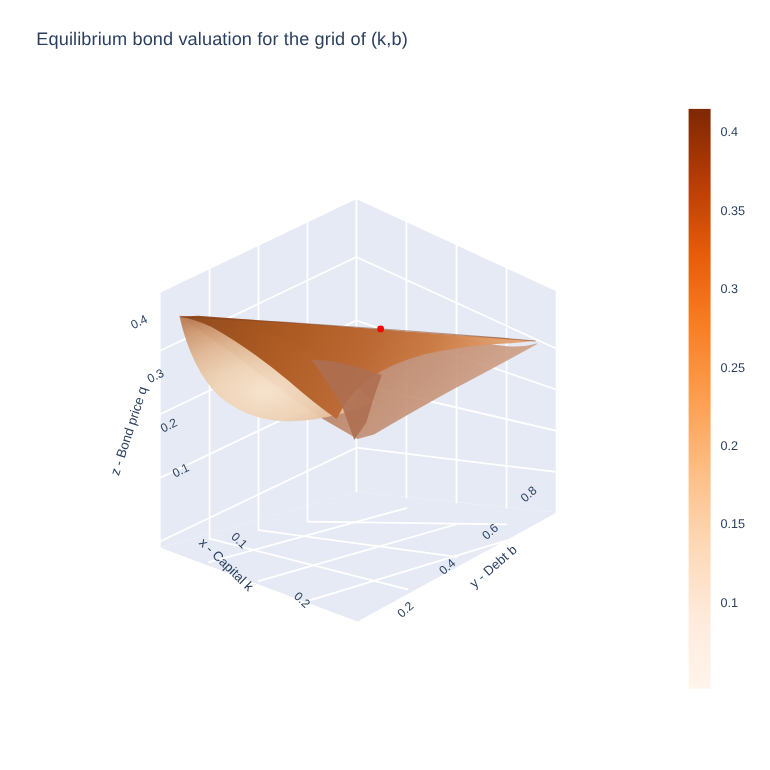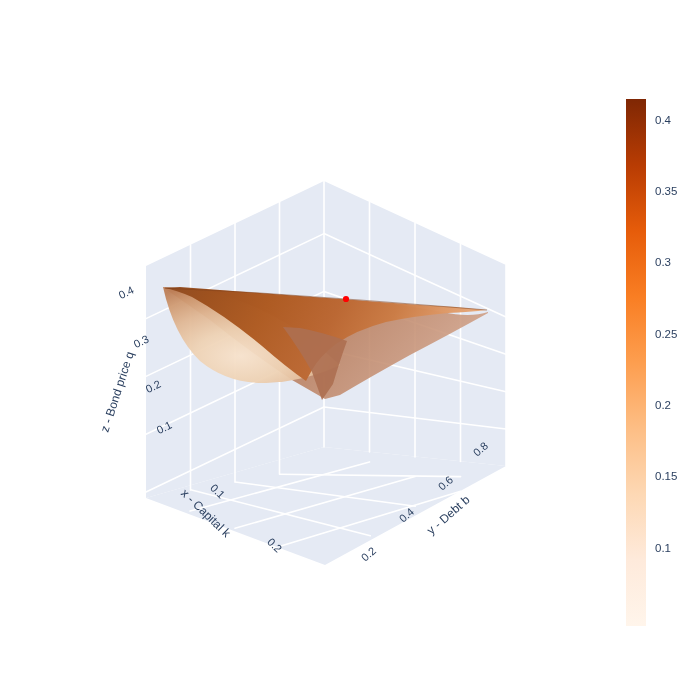--- a/index.html
+++ b/index.html
@@ -52,20 +52,21 @@
     font-family: "Liberation Sans", sans-serif;
   }
   .wall { fill: #e5eaf4; stroke: none; }
   .gridline { stroke: #ffffff; stroke-width: 1.6; fill: none; stroke-linecap: round; }
 </style>
 </head>
 <body>
 
 <div id="plot-root">
 
+  <div id="plot-title">Equilibrium bond valuation for the grid of (k,b)</div>
 
   <svg class="layer" viewBox="0 0 700 700">
     <defs>
 
       <linearGradient id="cbarGrad" x1="0" y1="1" x2="0" y2="0">
         <stop offset="0%" stop-color="#fff5eb"></stop>
         <stop offset="12.5%" stop-color="#feeadb"></stop>
         <stop offset="25%" stop-color="#fdd8b4"></stop>
         <stop offset="37.5%" stop-color="#fdbe85"></stop>
         <stop offset="50%" stop-color="#fd9e4f"></stop>

